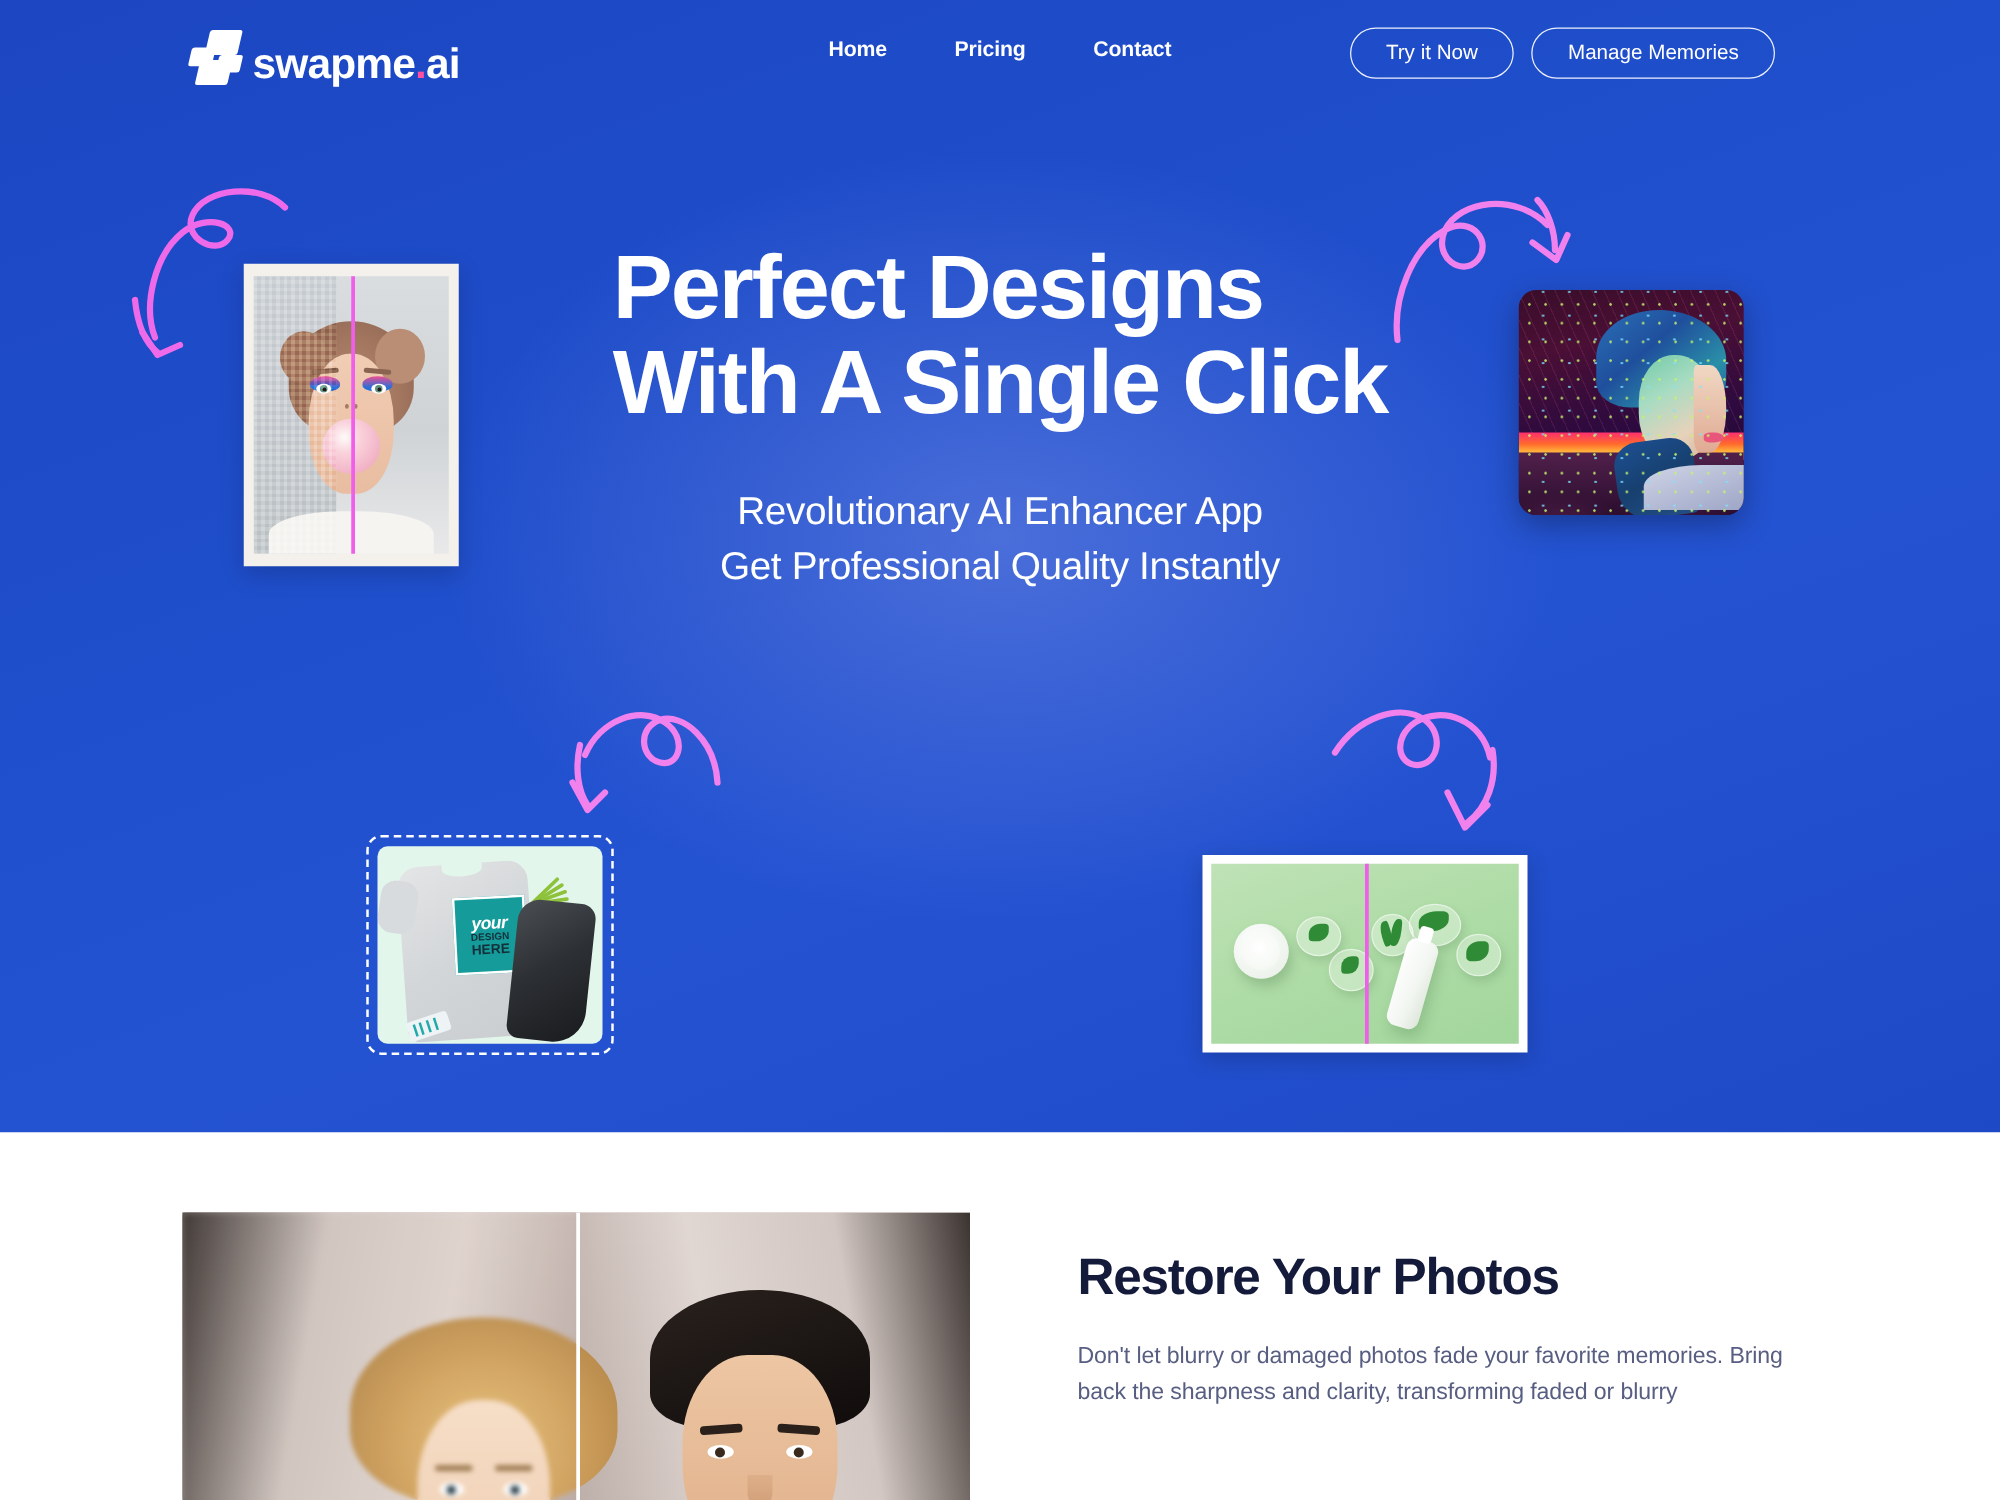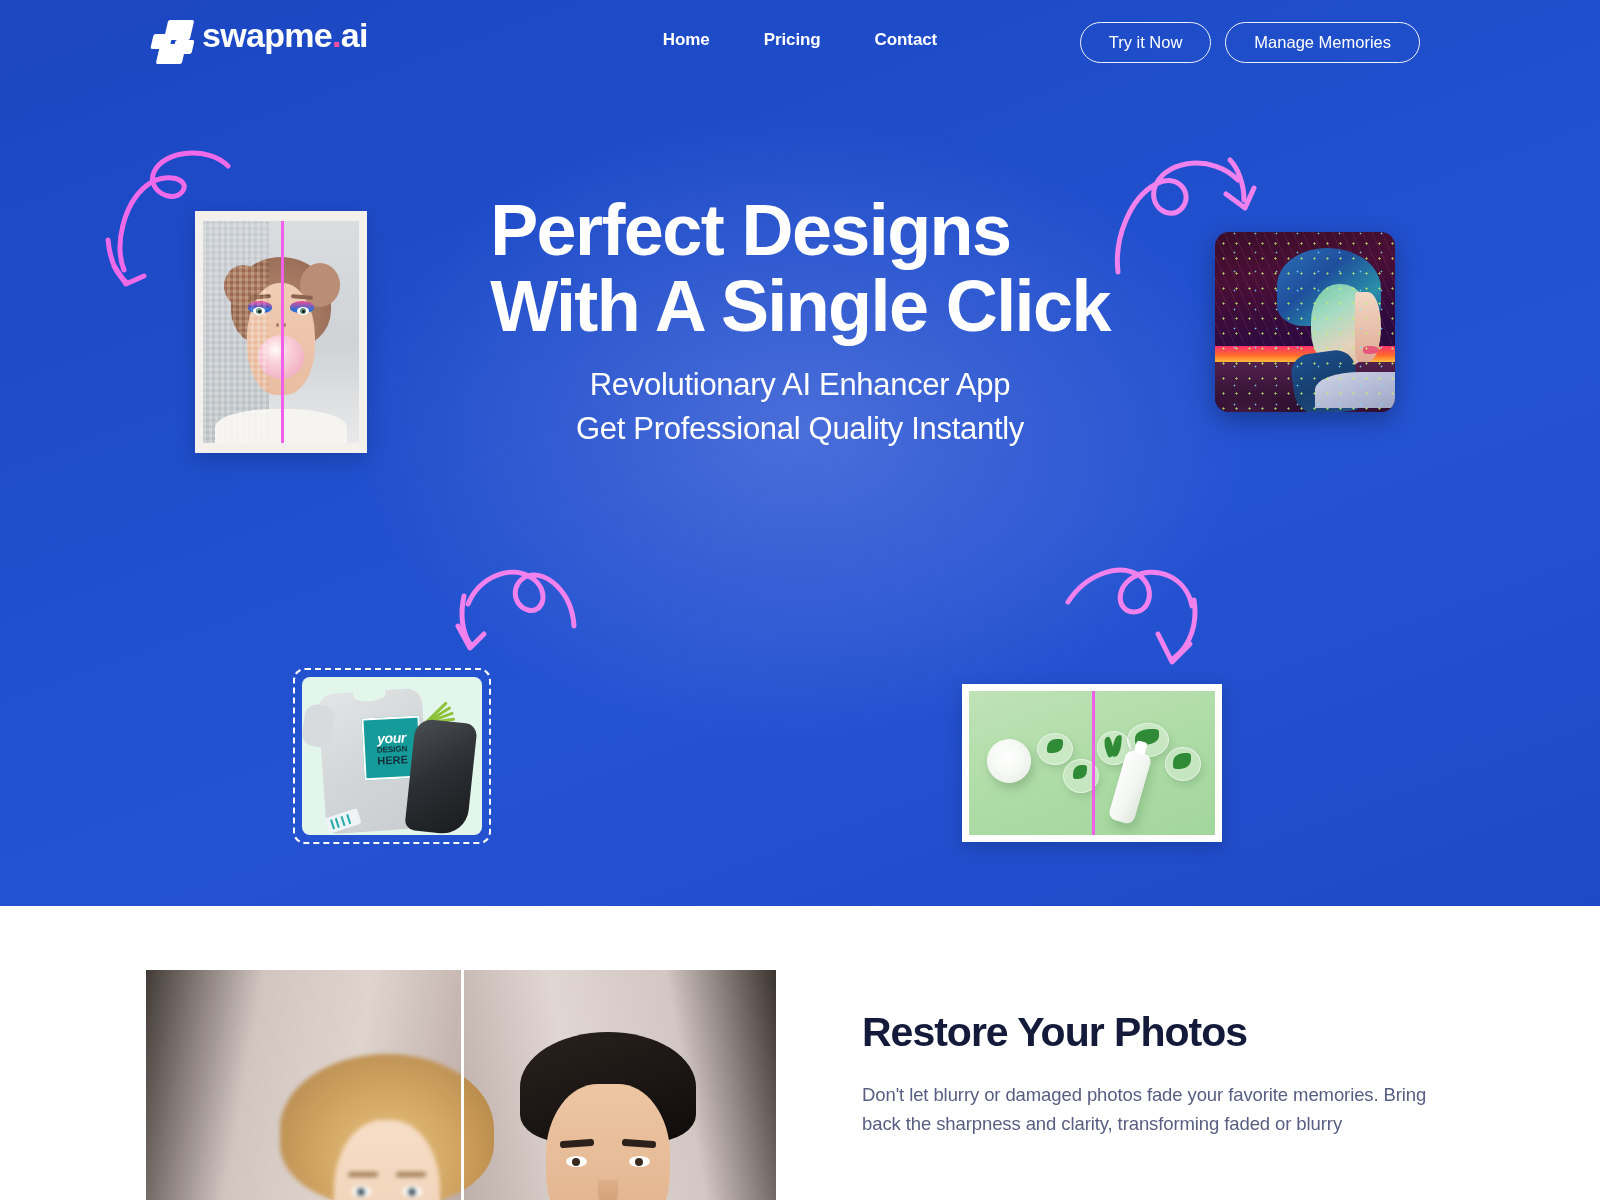--- a/index.html
+++ b/index.html
@@ -21,21 +21,21 @@
     overflow:hidden;
   }
 
   
   .nav {
     position:absolute; top:0; left:0; width:1600px; height:86px;
     display:flex; align-items:center;
   }
   .brand {
     position:absolute; left:152px; top:18px;
-    display:flex; align-items:flex-start; gap:8px;
+    display:flex; align-items:flex-end; gap:8px;
     height:50px;
   }
   .logo-mark { position:relative; width:42px; height:46px; flex:none; }
   .logo-mark i {
     position:absolute; display:block; background:#ffffff;
     transform:skewX(-13deg);
     border-radius:2px;
   }
   .lm1 { left:14px; top:2px;  width:26px; height:20px; }
   .lm2 { left:0px;  top:16px; width:19px; height:15px; }
@@ -79,21 +79,21 @@
   }
   .hero-title {
     color:#ffffff;
     font-size:72px;
     font-weight:bold;
     line-height:1.06;
     text-align:left;
     letter-spacing:-1.6px;
   }
   .hero-sub {
-    margin-top:18px;
+    margin-top:42px;
     color:#ffffff;
     font-size:31px;
     line-height:1.42;
     text-align:center;
     letter-spacing:-0.3px;
   }
   .cta-wrap { margin-top:36px; }
   .cta-btn {
     border:1.5px solid rgba(255,255,255,0.95);
     border-radius:999px;
@@ -431,21 +431,21 @@
   .m-nose { position:absolute; left:50%; transform:translateX(-50%); top:96px;
     width:20px; height:26px; background:linear-gradient(180deg,rgba(200,150,110,0.28),rgba(190,135,95,0.5));
     border-radius:0 0 48% 48%; }
   .rp-blur-left {
     position:absolute; left:0; top:0; width:50%; height:100%;
     backdrop-filter:blur(2.2px);
     background:rgba(255,255,255,0.04);
   }
 
   .restore-text {
-    position:absolute; left:862px; top:104px; width:600px;
+    position:absolute; left:862px; top:93px; width:600px;
   }
   .restore-h2 {
     color:#131a3a; font-size:41px; font-weight:bold;
     letter-spacing:-1px; line-height:1.12;
   }
   .restore-sub {
     margin-top:24px;
     color:#545a7e; font-size:22px; letter-spacing:-0.2px;
   }
   .restore-body {

